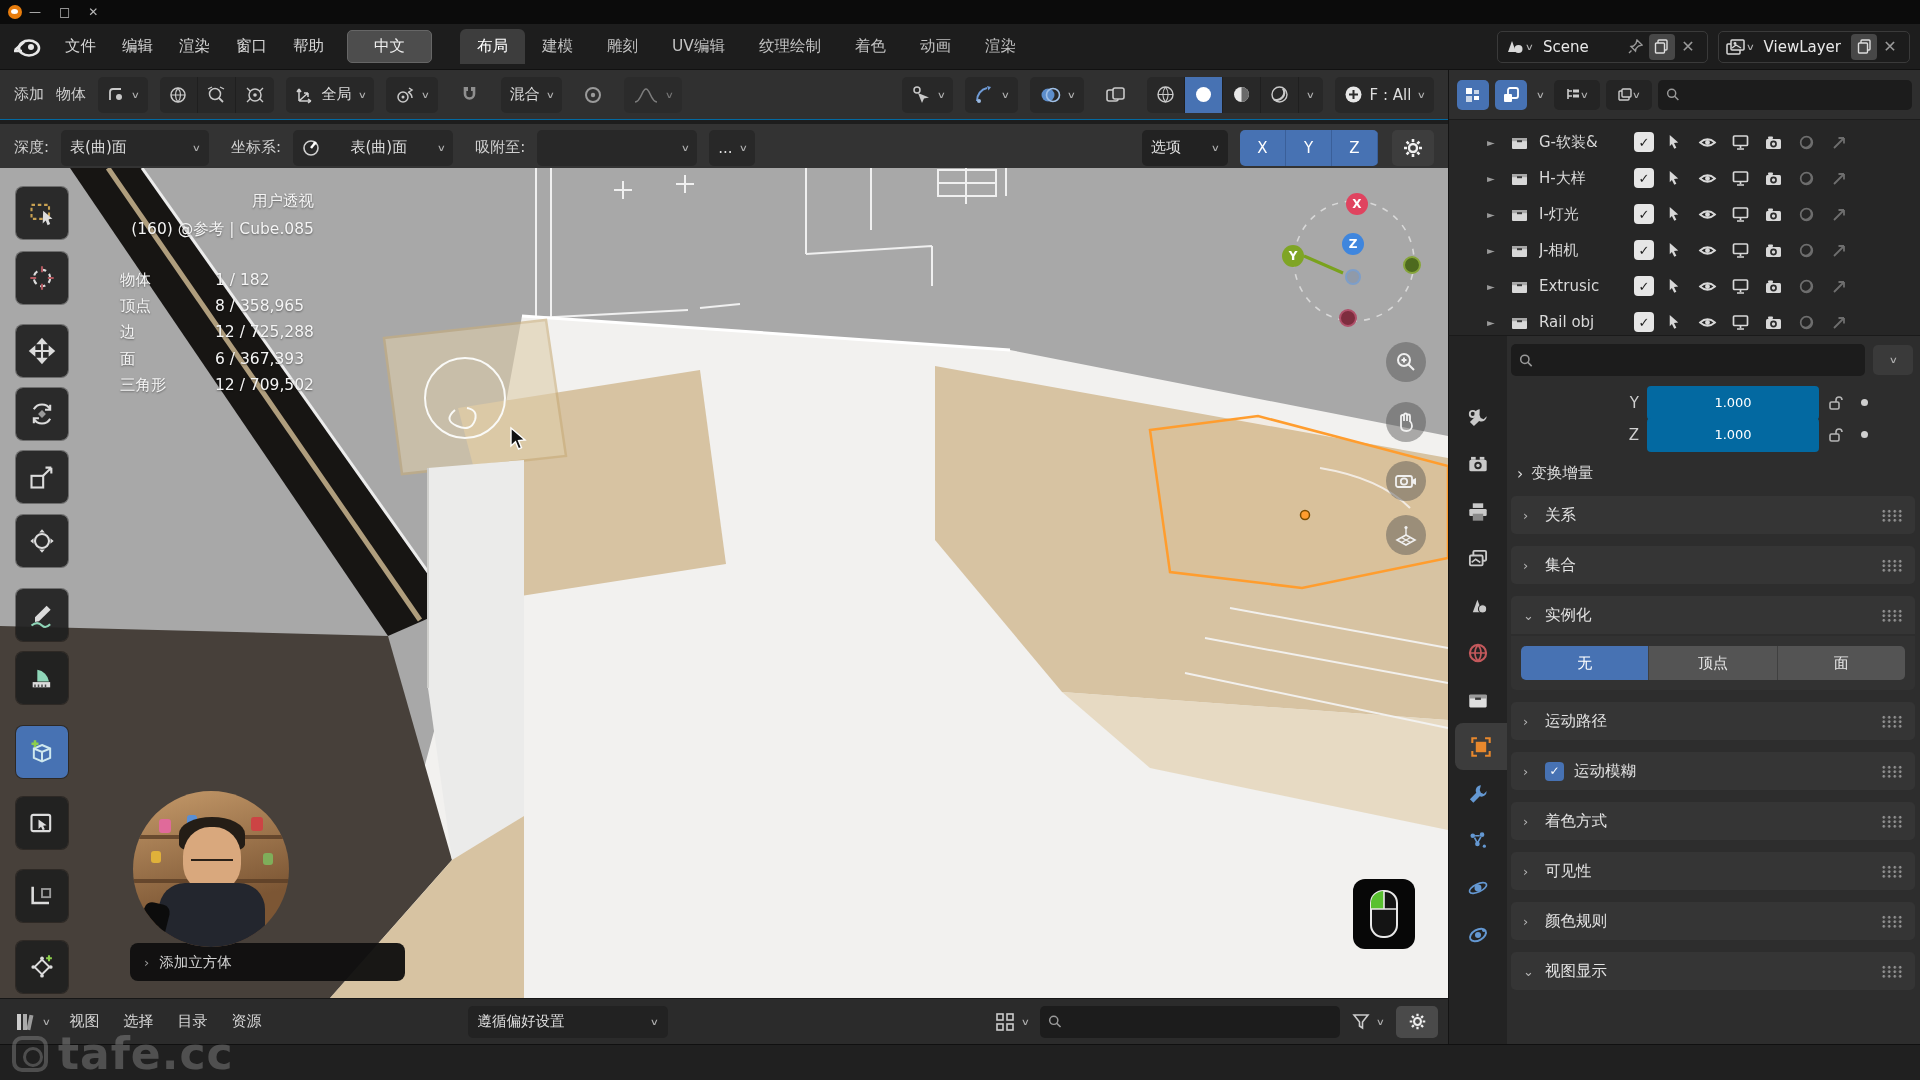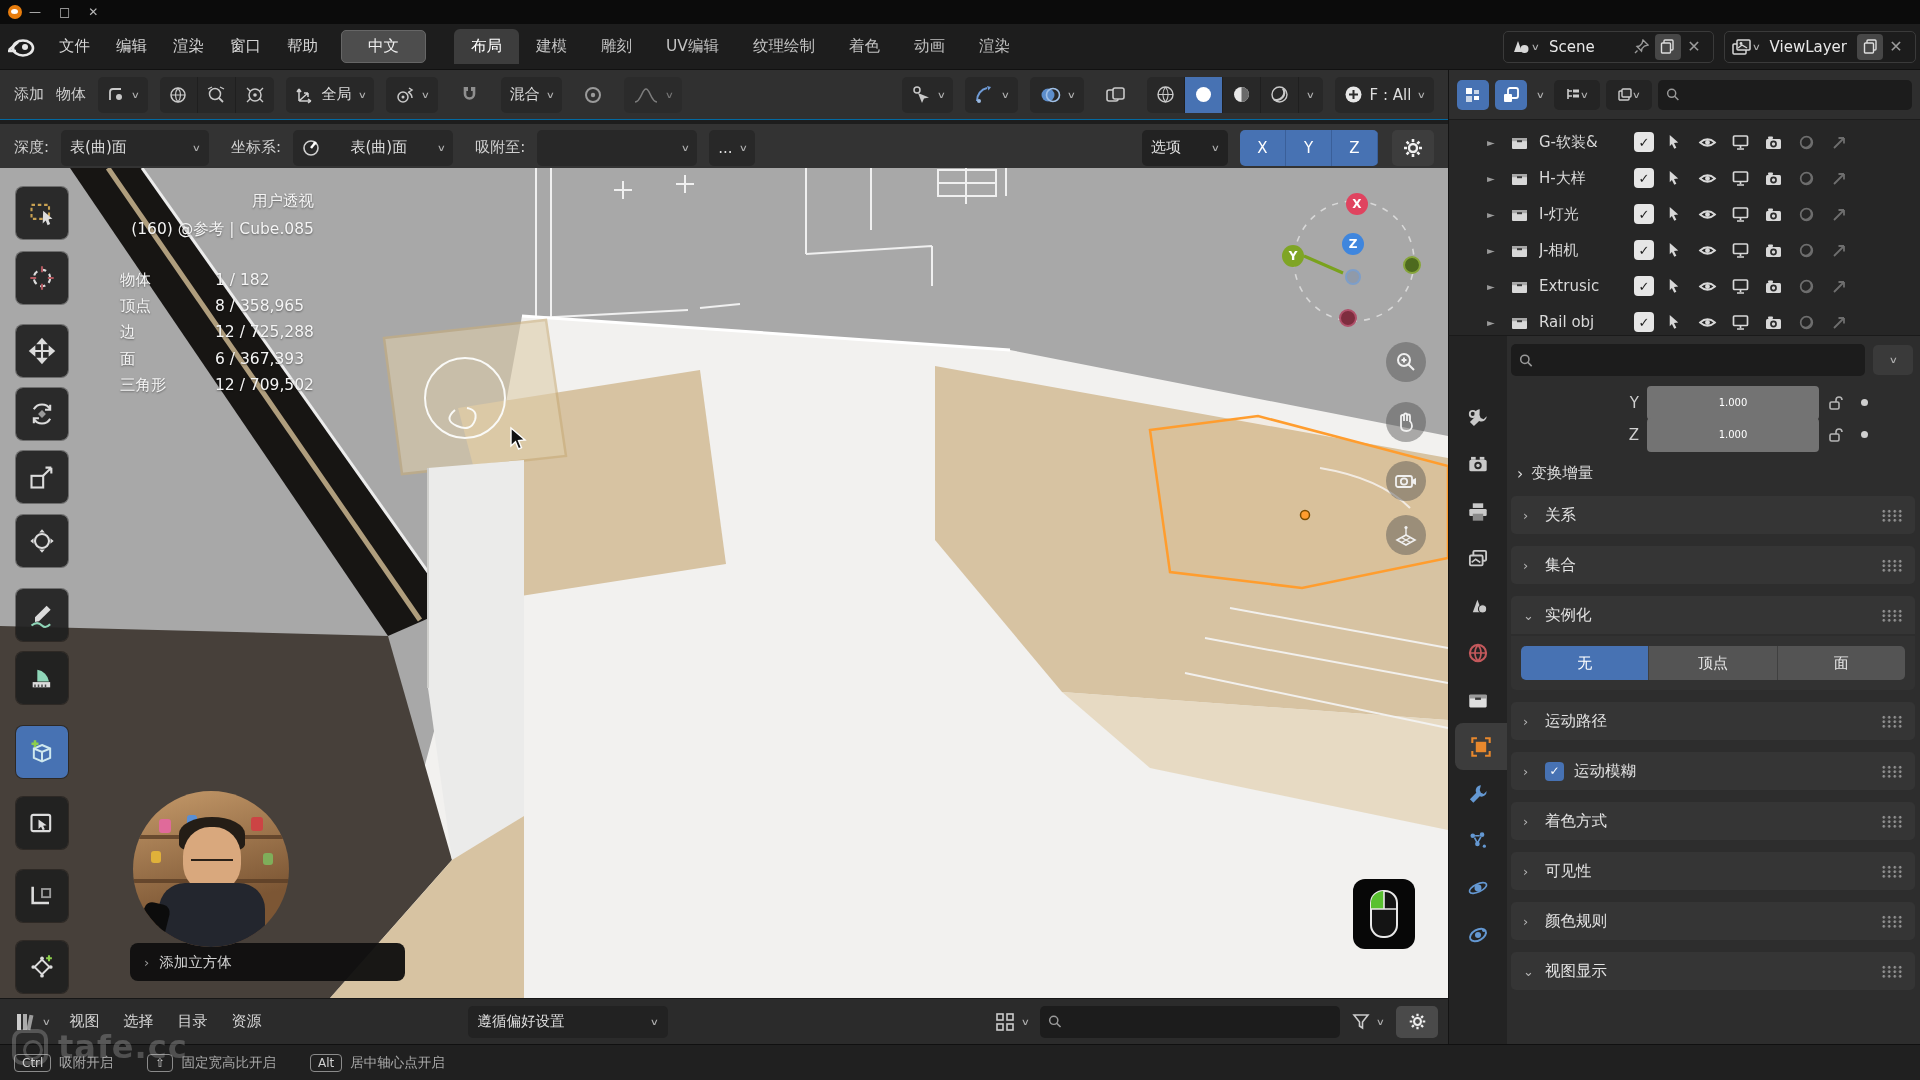--- a/index.html
+++ b/index.html
@@ -8,21 +8,21 @@
 
   
   .titlebar{position:absolute;left:0;top:0;width:1920px;height:24px;background:#0b0b0b;display:flex;align-items:center;padding:0 8px;font-size:11.5px;color:#c9c9c9;}
   .titlebar .blender-dot{width:14px;height:14px;border-radius:50%;background:#e87d0d;margin-right:7px;position:relative;flex:none;}
   .titlebar .blender-dot:after{content:"";position:absolute;left:3px;top:4px;width:7px;height:5px;border-radius:50%;background:#fff;}
   .titlebar .t-title{white-space:nowrap;overflow:hidden;flex:1;}
   .win-ctrls{display:flex;gap:18px;margin-right:4px;color:#bbb;font-size:12px;}
   .win-ctrls span{cursor:default;}
 
   
-  .topbar{position:absolute;left:0;top:24px;width:1920px;height:46px;background:#1d1d1d;display:flex;align-items:center;padding:0 4px;border-bottom:1px solid #111;}
+  .topbar{position:absolute;left:0;top:24px;width:1920px;height:46px;background:#1d1d1d;display:flex;align-items:center;padding:0 10px;border-bottom:1px solid #111;}
   .blender-logo{width:30px;height:26px;margin:0 10px 0 2px;flex:none;}
   .menu-item{padding:4px 13px;font-size:15.5px;color:#d6d6d6;border-radius:4px;white-space:nowrap;}
   .lang-btn{margin-left:10px;padding:5px 26px;font-size:15.5px;background:#4d4d4d;border:1px solid #666;border-radius:5px;color:#f0f0f0;white-space:nowrap;}
   .workspaces{display:flex;align-items:flex-start;margin-left:28px;flex:1;overflow:hidden;white-space:nowrap;}
   .ws-tab{padding:7px 17px;font-size:15.5px;color:#c2c2c2;border-radius:6px 6px 0 0;white-space:nowrap;}
   .ws-tab.active{background:#3d3d3d;color:#fff;}
   .id-widget{display:flex;align-items:center;background:#1c1c1c;border:1px solid #3a3a3a;border-radius:5px;height:32px;padding:0 6px;margin-left:10px;flex:none;}
   .id-widget .idw-text{font-size:15px;color:#e8e8e8;padding:0 10px;min-width:90px;}
   .id-widget .mini-btn{width:26px;height:26px;display:flex;align-items:center;justify-content:center;border-radius:4px;color:#9a9a9a;}
   .id-widget .mini-btn.raised{background:#474747;color:#ddd;}
@@ -95,21 +95,21 @@
 
   .props{position:absolute;left:1448px;top:335px;width:472px;height:709px;background:#2d2d2d;border-left:1px solid #141414;border-top:1px solid #1a1a1a;}
   .tabs-col{position:absolute;left:0;top:0;width:58px;height:709px;background:#232323;padding-top:58px;}
   .ptab{position:relative;width:58px;height:47px;display:flex;align-items:center;justify-content:center;}
   .ptab.active{background:#3c3c3c;border-radius:8px 0 0 8px;margin-left:6px;width:52px;}
   .props-head{position:absolute;left:62px;top:8px;width:402px;display:flex;align-items:center;gap:8px;}
   .props-selector{position:absolute;left:4px;top:8px;width:54px;height:32px;background:#2b2b2b;border-radius:5px;display:flex;align-items:center;justify-content:center;gap:3px;}
   .props-body{position:absolute;left:62px;top:52px;width:404px;}
   .prow{display:flex;align-items:center;gap:8px;height:29px;margin-bottom:3px;}
   .prow .plab{width:128px;text-align:right;font-size:15px;color:#cfcfcf;}
-  .prow .pval{width:172px;height:34px;background:#737373;border-radius:4px;display:flex;align-items:center;justify-content:center;font-size:10px;color:#fff;}
+  .prow .pval{width:172px;height:34px;background:#0369a1;border-radius:4px;display:flex;align-items:center;justify-content:center;font-size:13px;color:#fff;}
   .prow .pdot{width:7px;height:7px;border-radius:50%;background:#cfcfcf;margin-left:8px;}
   .psec{background:#353535;border-radius:5px;height:38px;display:flex;align-items:center;gap:10px;padding:0 12px;margin-top:12px;font-size:15.5px;color:#e3e3e3;}
   .psec .schev{color:#b5b5b5;font-size:13px;width:12px;}
   .psec .grip{margin-left:auto;width:22px;height:13px;background-image:radial-gradient(circle,#909090 1.3px,transparent 1.5px);background-size:5.5px 4.5px;}
   .psub{background:#323232;border-radius:0 0 5px 5px;margin-top:2px;padding:10px 10px;}
   .inst-btns{display:flex;border-radius:5px;overflow:hidden;}
   .inst-btns .ib{flex:1;height:34px;display:flex;align-items:center;justify-content:center;background:#545454;font-size:15px;color:#e8e8e8;border-right:1px solid #404040;}
   .inst-btns .ib:last-child{border-right:none;}
   .inst-btns .ib.on{background:#4772b3;color:#fff;}
   .pcheck{width:19px;height:19px;border-radius:4px;background:#4772b3;display:flex;align-items:center;justify-content:center;color:#fff;font-size:12px;}
@@ -125,21 +125,21 @@
   .foot-gear{width:42px;height:32px;background:#4a4a4a;border-radius:5px;display:flex;align-items:center;justify-content:center;}
 
   .statusbar{position:absolute;left:0;top:1044px;width:1920px;height:36px;background:#202020;border-top:1px solid #101010;display:flex;align-items:center;padding:0 14px;font-size:13.5px;color:#a8a8a8;}
   kbd.key{border:1px solid #8b8b8b;border-radius:4px;padding:1px 7px;font-size:12px;color:#d0d0d0;margin-right:8px;background:transparent;}
   .hint{display:flex;align-items:center;margin-right:34px;white-space:nowrap;}
   .sb-info{position:absolute;left:640px;white-space:nowrap;color:#b4b4b4;overflow:hidden;max-width:1275px;}
 
   .watermark{position:absolute;left:12px;top:1028px;display:flex;align-items:center;gap:10px;z-index:40;pointer-events:none;opacity:.5;}
   .wm-logo{width:36px;height:36px;border:4px solid rgba(200,200,200,.55);border-radius:10px;position:relative;}
   .wm-logo:after{content:"";position:absolute;left:7px;top:7px;width:14px;height:14px;border:3px solid rgba(200,200,200,.55);border-radius:50%;}
-  .wm-text{font-size:32px;font-weight:bold;color:rgba(205,205,205,.55);letter-spacing:1px;}
+  .wm-text{font-size:44px;font-weight:bold;color:rgba(205,205,205,.55);letter-spacing:1px;}
   svg{display:block;}
 </style>
 </head>
 <body>
 
 <div class="app">
 
   <div class="titlebar">
     <span class="blender-dot"></span>
     <span class="win-ctrls">
@@ -1183,34 +1183,20 @@
             <circle cx="11" cy="11" r="4" fill="none" stroke="#f0f0f0" stroke-width="2.4"></circle>
             <g stroke="#f0f0f0" stroke-width="2.6">
               <path d="M11 2 v3 M11 17 v3 M2 11 h3 M17 11 h3 M4.6 4.6 l2.2 2.2 M15.2 15.2 l2.2 2.2 M17.4 4.6 l-2.2 2.2 M6.8 15.2 l-2.2 2.2"></path>
             </g>
           </svg>
       </span>
     </span>
   </div>
 
   <div class="statusbar">
-    <span id="status-hints" style="display:flex">
-        <span class="hint">
-          <kbd class="key">Ctrl</kbd>
-          <span>吸附开启</span>
-        </span>
-        <span class="hint">
-          <kbd class="key">⇧</kbd>
-          <span>固定宽高比开启</span>
-        </span>
-        <span class="hint">
-          <kbd class="key">Alt</kbd>
-          <span>居中轴心点开启</span>
-        </span>
-      </span>
   </div>
 
   <div class="watermark">
     <span class="wm-logo"></span>
     <span class="wm-text">tafe.cc</span>
   </div>
 
 </div>
 
 </body></html>

